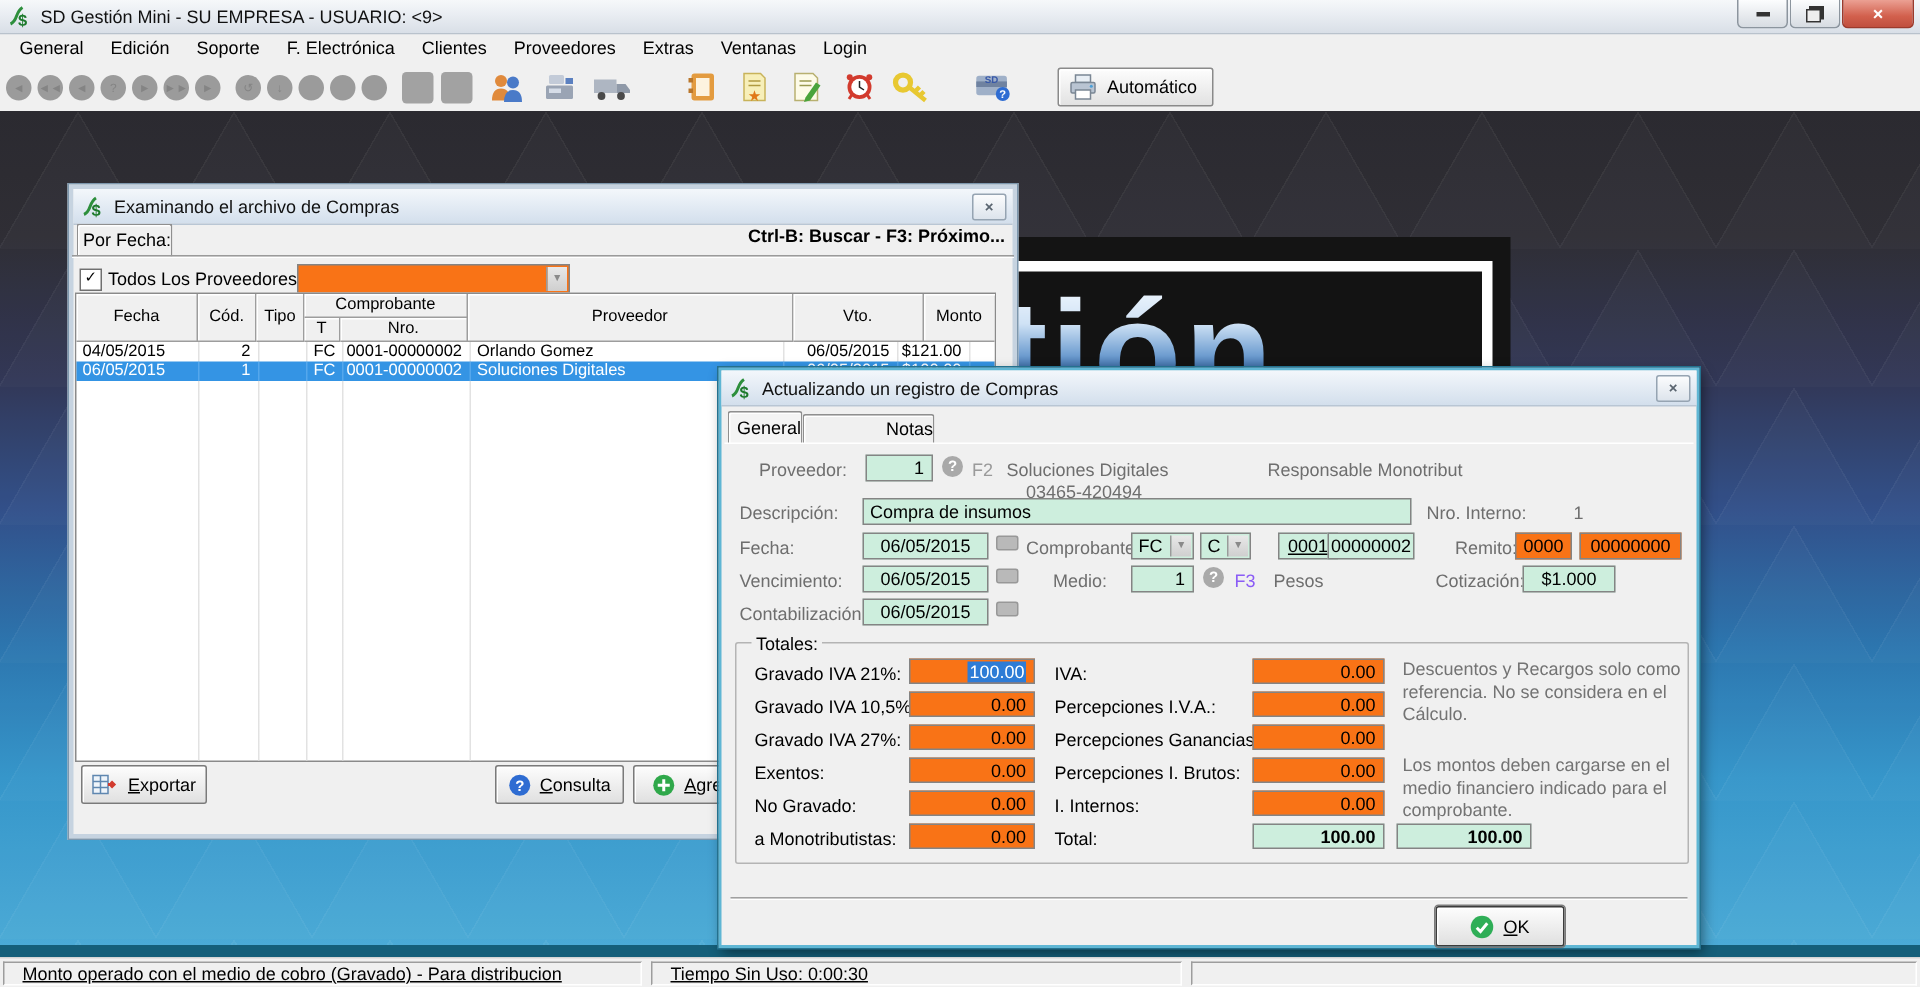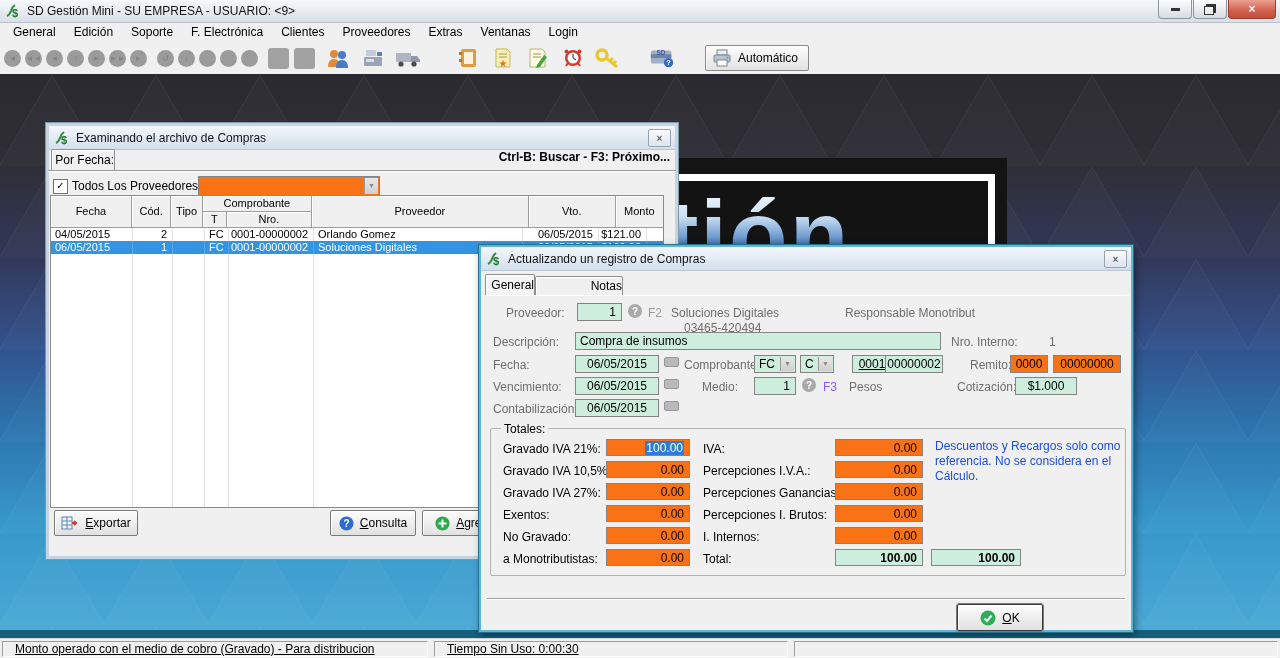--- a/index.html
+++ b/index.html
@@ -71,21 +71,21 @@
   .hcell{box-sizing:border-box;background:#f0f0f0;border-right:1px solid #9d9d9d;border-bottom:1px solid #9d9d9d;
     box-shadow:1px 1px 0 #fff inset;font-size:11px;text-align:center;overflow:hidden;}
   .cell{box-sizing:border-box;font-size:11px;line-height:13px;border-right:1px solid #e2e2e2;overflow:hidden;white-space:nowrap;}
   .row{display:flex;height:13px;background:#fff;}
   .row.sel{background:#3494e4;color:#fff;}
   .sel .cell{border-right-color:#55a7ec;}
   
   #statusbar{position:absolute;left:0;top:638px;width:1280px;height:20px;background:#f0f0f0;border-top:1px solid #d5d5d5;}
   .spanel{position:absolute;top:2px;height:16px;border:1px solid;border-color:#9d9d9d #fff #fff #9d9d9d;line-height:15px;padding-left:12px;box-sizing:border-box;overflow:hidden;white-space:nowrap;text-decoration:underline;}
   .selhl{background:#2e7cd6;color:#fff;padding:0 1px;}
-  .notetxt{position:absolute;width:190px;color:#1d4ed8;line-height:15px;font-size:12px;}
+  .notetxt{position:absolute;width:190px;color:#737373;line-height:15px;font-size:12px;}
 </style>
 </head>
 <body>
 
 <div id="screen">
 
   <div id="titlebar">
     <svg class="appicon" viewBox="0 0 16 16">
       <path d="M2 13 C7 11 5 5 10 2" stroke="#2d8f3c" stroke-width="2" fill="none"></path>
       <text x="7" y="14" font-size="11" font-weight="bold" fill="#1d7a2c">$</text>
@@ -406,20 +406,21 @@
         <span class="blk" style="position:absolute;left:212px;top:79px;">Percepciones I. Brutos:</span>
         <div class="field rgt" style="left:344px;top:76px;width:88px;height:17px;"><span>0.00</span></div>
         <span class="blk" style="position:absolute;left:212px;top:101px;">I. Internos:</span>
         <div class="field rgt" style="left:344px;top:98px;width:88px;height:17px;"><span>0.00</span></div>
 
         <span class="blk" style="position:absolute;left:212px;top:123px;">Total:</span>
         <div class="field teal rgt" style="left:344px;top:120px;width:88px;height:17px;font-weight:bold;"><span>100.00</span></div>
         <div class="field teal rgt" style="left:440px;top:120px;width:90px;height:17px;font-weight:bold;"><span>100.00</span></div>
 
         <div class="notetxt" style="left:444px;top:10px;">Descuentos y Recargos solo como referencia. No se considera en el Cálculo.</div>
+        <div class="notetxt" style="left:444px;top:74px;">Los montos deben cargarse en el medio financiero indicado para el comprobante.</div>
       </div>
 
       <div style="position:absolute;left:6px;right:6px;top:328px;border-top:1px solid #a0a0a0;box-shadow:0 1px 0 #fff;"></div>
       <div class="btn" style="left:476px;top:334px;width:84px;height:25px;border:1px solid #3c3c3c;outline:1px solid #7a7a7a;">
         <svg width="16" height="16" viewBox="0 0 16 16">
             <circle cx="8" cy="8" r="7.5" fill="#2fae57"></circle>
             <path d="M4.5 8.5 L7 11 L11.5 5.5" stroke="#fff" stroke-width="2" fill="none"></path>
           </svg>
         <span class="accel">OK</span>
       </div>

